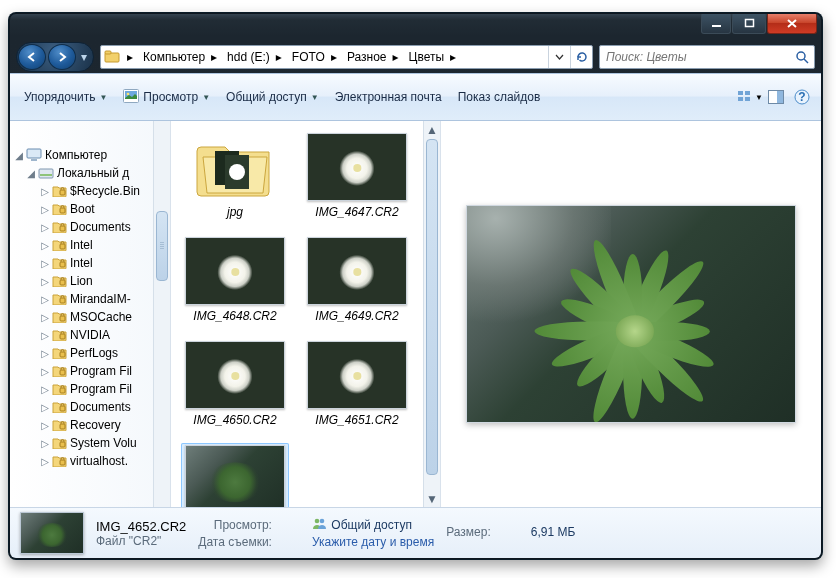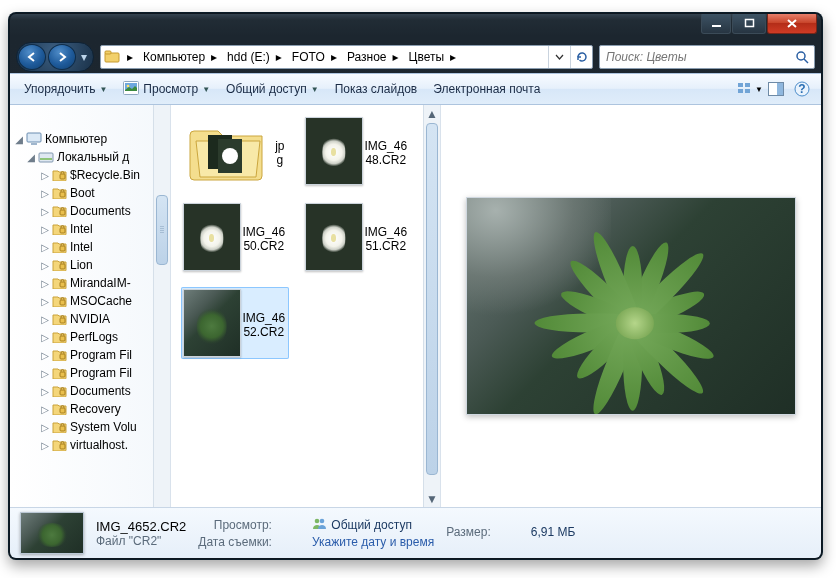--- a/index.html
+++ b/index.html
@@ -26,21 +26,21 @@
 .addricon { width:22px; display:flex; align-items:center; justify-content:center; }
 .crumbwrap { flex:1; display:flex; align-items:center; overflow:hidden; white-space:nowrap; }
 .crumb { height:22px; display:flex; align-items:center; padding:0 2px 0 6px; cursor:pointer; color:#000; }
 .crumbarr { width:14px; display:flex; align-items:center; justify-content:center; color:#000; cursor:pointer; }
 .addract { width:22px; height:22px; display:flex; align-items:center; justify-content:center; border-left:1px solid #c9d3de; cursor:pointer; }
 .searchbox { width:216px; height:24px; background:#fff; border:1px solid #8a9db0; border-radius:2px; display:flex; align-items:center; }
 .searchbox input { flex:1; border:none; outline:none; padding:0 6px; color:#6b7c8d; font-style:italic; background:transparent; }
 .searchbox .sicon { width:24px; display:flex; align-items:center; justify-content:center; color:#2a5fa3; cursor:pointer; }
 
 
-.toolbar { height:32px; background:linear-gradient(#f7fbff,#e6f0fb 48%,#d7e7f8 50%,#e0edfa); border-top:1px solid #adc4de; border-bottom:1px solid #adc4de; display:flex; align-items:center; padding:0 6px; }
+.toolbar { height:48px; background:linear-gradient(#f7fbff,#e6f0fb 48%,#d7e7f8 50%,#e0edfa); border-top:1px solid #adc4de; border-bottom:1px solid #adc4de; display:flex; align-items:center; padding:0 6px; }
 .tbitem { height:24px; padding:0 8px; display:flex; align-items:center; gap:4px; color:#1a2b45; cursor:pointer; border-radius:3px; }
 .tbitem .dd { font-size:8px; color:#355; }
 .tbspacer { flex:1; }
 .tbicon { width:26px; height:24px; display:flex; align-items:center; justify-content:center; cursor:pointer; border-radius:3px; }
 .tbicon .dd { font-size:8px; margin-left:2px; }
 
 
 .body { flex:1; display:flex; background:#fff; min-height:0; }
 
 .navpane { width:161px; border-right:1px solid #d9e2ec; position:relative; overflow:hidden; padding:25px 0 0 0; background:linear-gradient(90deg,#fff,#f4f8fc); }
@@ -51,21 +51,21 @@
 .twisty { width:14px; text-align:center; color:#6f7d8b; font-size:10px; }
 .nodelabel { flex:1; overflow:hidden; text-overflow:clip; }
 .foldericon { margin-right:3px; display:inline-flex; }
 
 .filepane { width:270px; border-right:1px solid #d9e2ec; position:relative; overflow:hidden; background:#fff; padding:10px 18px 0 10px; }
 .filepane .scrolltrack { position:absolute; right:0; top:0; bottom:0; width:17px; background:#eef3f8; border-left:1px solid #d5dfe9; }
 .filepane .scrollthumbF { position:absolute; left:2px; right:2px; top:18px; bottom:32px; border-radius:4px; background:linear-gradient(#d4e4f3,#bcd2e8); border:1px solid #9ab6d2; }
 .filepane .arrowbtn { position:absolute; left:0; right:0; height:17px; display:flex; align-items:center; justify-content:center; color:#567; cursor:pointer; }
 .filepane .arrowbtn.up { top:0; } .filepane .arrowbtn.down { bottom:0; }
 .filegrid { display:flex; flex-wrap:wrap; gap:14px 14px; }
-.thumb { width:108px; display:flex; flex-direction:row; align-items:center; cursor:pointer; padding:2px; border-radius:2px; }
+.thumb { width:108px; display:flex; flex-direction:column; align-items:center; cursor:pointer; padding:2px; border-radius:2px;font-style:italic; }
 .thumb.selected { background:#d9edff; box-shadow:inset 0 0 0 1px #8cc7ff; }
 .thumb .imgbox { width:100px; height:68px; background:#273327; border:1px solid #cbd3db; padding:1px; box-shadow:0 1px 2px rgba(0,0,0,.25); display:flex; align-items:center; justify-content:center; position:relative; overflow:hidden; }
 .thumb .imgbox.folder { border:none; box-shadow:none; background:transparent; }
 .thumb .cap { margin-top:4px; text-align:center; max-width:108px; word-break:break-all; }
 
 .previewpane { flex:1; background:#fff; display:flex; align-items:center; justify-content:center; }
 .previewimg { width:330px; height:218px; border:1px solid #d0d8e0; box-shadow:0 2px 6px rgba(0,0,0,.25); background:#30423a; position:relative; overflow:hidden; }
 
 
 .statusbar { height:51px; background:linear-gradient(#f4f9fe,#e6eff9); border-top:1px solid #c8d6e6; display:flex; align-items:center; padding:0 10px; gap:12px; }
@@ -190,24 +190,24 @@
             </svg>
       </span>
       <span>Просмотр</span>
           <span class="dd">▼</span>
     </div>
     <div class="tbitem">
       <span>Общий доступ</span>
           <span class="dd">▼</span>
     </div>
     <div class="tbitem">
+      <span>Электронная почта</span>
+    </div>
+    <div class="tbitem">
       <span>Показ слайдов</span>
-    </div>
-    <div class="tbitem">
-      <span>Электронная почта</span>
     </div>
     <div class="tbspacer"></div>
     <div class="tbicon">
       <svg width="16" height="14">
             <rect x="1" y="1" width="5" height="4" fill="#71a4d6"></rect>
             <rect x="8" y="1" width="5" height="4" fill="#71a4d6"></rect>
             <rect x="1" y="7" width="5" height="4" fill="#71a4d6"></rect>
             <rect x="8" y="7" width="5" height="4" fill="#71a4d6"></rect>
           </svg>
       <span class="dd">▼</span>
@@ -445,21 +445,33 @@
                   <rect x="30" y="20" width="24" height="34" fill="#2b3b2c"></rect>  
                   <circle cx="42" cy="37" r="8" fill="#fff"></circle> 
                 </svg>
               </div>
               <div class="cap">jpg</div>
             </div>
             <div class="thumb">
               <div class="imgbox">
                 <div class="whiteflower"></div>
               </div>
+              <div class="cap">IMG_4647.CR2</div>
+            </div>
+            <div class="thumb">
+              <div class="imgbox">
+                <div class="whiteflower"></div>
+              </div>
               <div class="cap">IMG_4648.CR2</div>
+            </div>
+            <div class="thumb">
+              <div class="imgbox">
+                <div class="whiteflower"></div>
+              </div>
+              <div class="cap">IMG_4649.CR2</div>
             </div>
             <div class="thumb">
               <div class="imgbox">
                 <div class="whiteflower"></div>
               </div>
               <div class="cap">IMG_4650.CR2</div>
             </div>
             <div class="thumb">
               <div class="imgbox">
                 <div class="whiteflower"></div>

